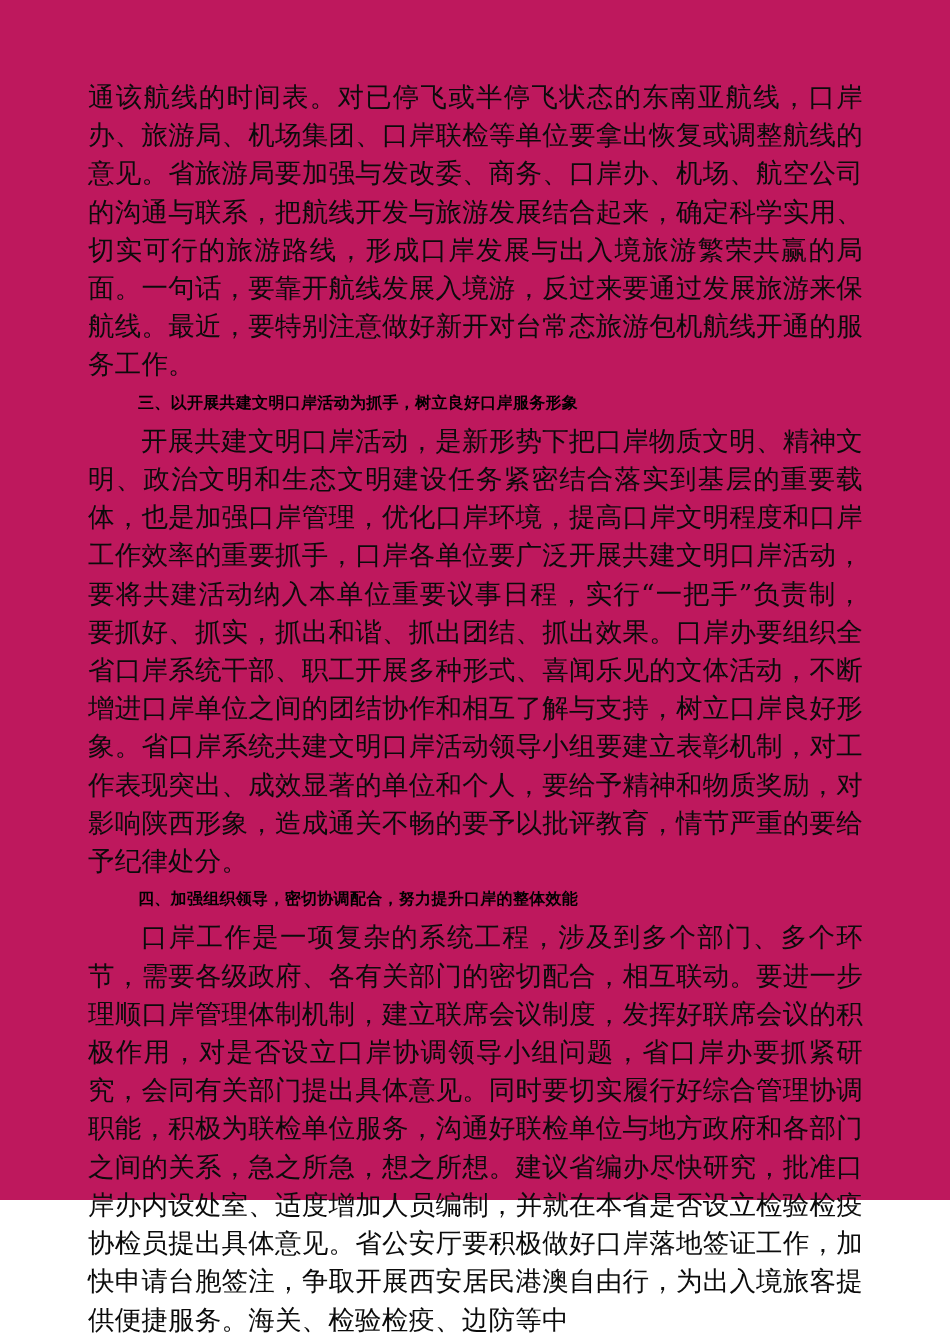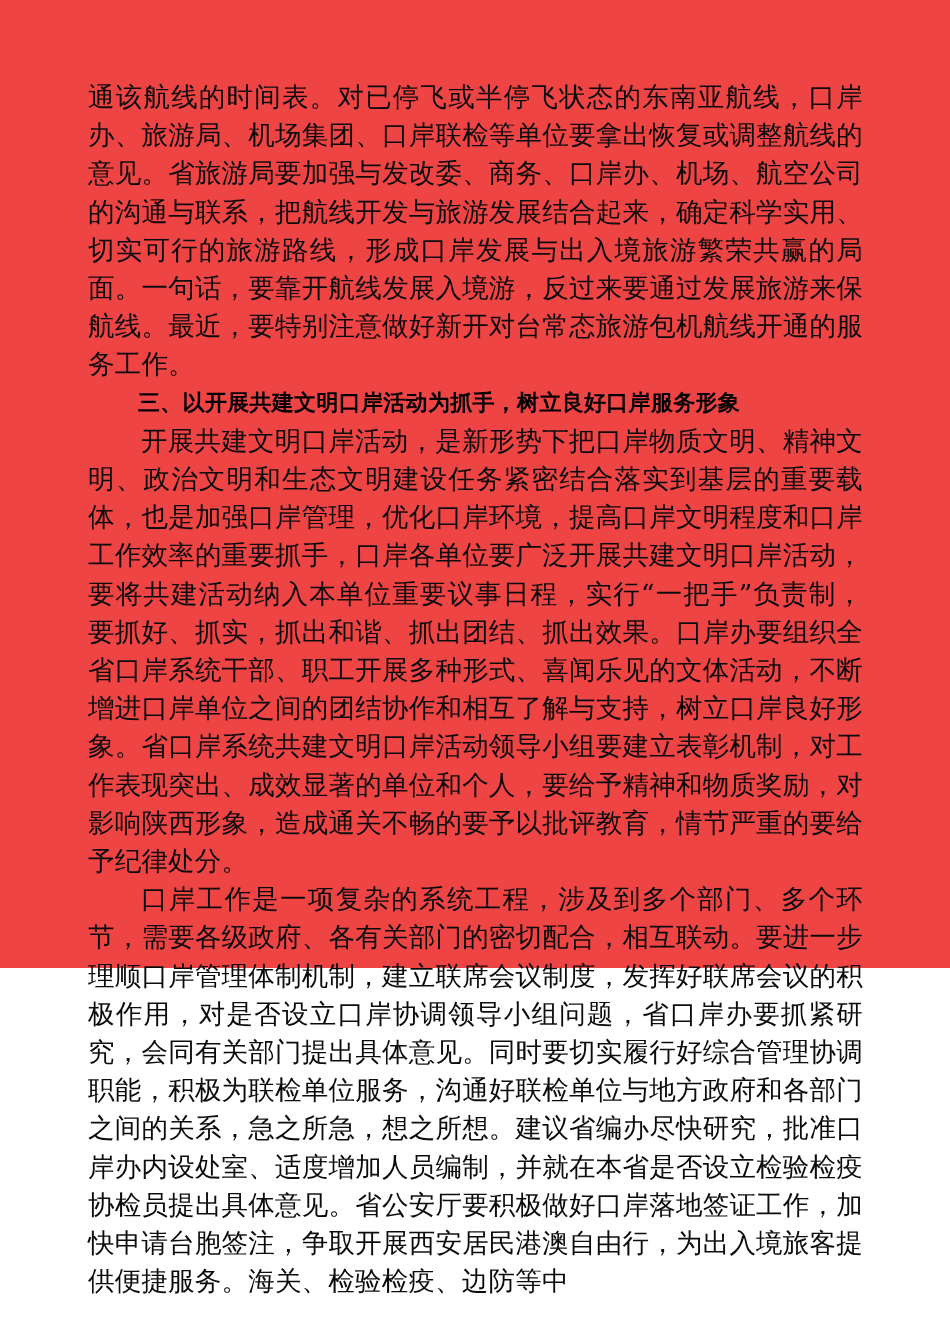--- a/index.html
+++ b/index.html
@@ -12,22 +12,22 @@
     height: 1344px;
     font-family: "DejaVu Serif", "Liberation Serif", serif;
     color: #000000;
     overflow: hidden;
   }
 
   
   #page {
     position: relative;
     width: 950px;
-    height: 968px;
-    background: #ef4444;
+    height: 1200px;
+    background: #be185d;
     box-sizing: border-box;
   }
 
   
   #content {
     position: absolute;
     left: 88px;
     top: 78px;
     width: 775px;
   }
@@ -58,21 +58,21 @@
 
   
   .lead {
     font-weight: bold;
     letter-spacing: 0.5px;
   }
 
   
   .heading {
     font-family: Liberation Sans, sans-serif;
-    font-size: 22px;
+    font-size: 16px;
     line-height: 38.2px;
     font-weight: bold;
     text-indent: 50px;
     margin: 0;
     letter-spacing: 0.3px;
     color: #000000;
     white-space: nowrap;
   }
 
   
@@ -86,17 +86,18 @@
 <div id="page">
   <div id="content">
 
     <p class="para cont">通该航线的时间表。对已停飞或半停飞状态的东南亚航线，口岸办、旅游局、机场集团、口岸联检等单位要拿出恢复或调整航线的意见。省旅游局要加强与发改委、商务、口岸办、机场、航空公司的沟通与联系，把航线开发与旅游发展结合起来，确定科学实用、切实可行的旅游路线，形成口岸发展与出入境旅游繁荣共赢的局面。一句话，要靠开航线发展入境游，反过来要通过发展旅游来保航线。最近，要特别注意做好新开对台常态旅游包机航线开通的服务工作。</p>
 
 
     <p class="heading">三、以开展共建文明口岸活动为抓手，树立良好口岸服务形象</p>
 
     <p class="para indent">开展共建文明口岸活动，是新形势下把口岸物质文明、精神文明、政治文明和生态文明建设任务紧密结合落实到基层的重要载体，也是加强口岸管理，优化口岸环境，提高口岸文明程度和口岸工作效率的重要抓手，口岸各单位要广泛开展共建文明口岸活动，要将共建活动纳入本单位重要议事日程，实行“一把手”负责制，要抓好、抓实，抓出和谐、抓出团结、抓出效果。口岸办要组织全省口岸系统干部、职工开展多种形式、喜闻乐见的文体活动，不断增进口岸单位之间的团结协作和相互了解与支持，树立口岸良好形象。省口岸系统共建文明口岸活动领导小组要建立表彰机制，对工作表现突出、成效显著的单位和个人，要给予精神和物质奖励，对影响陕西形象，造成通关不畅的要予以批评教育，情节严重的要给予纪律处分。</p>
 
+    <p class="heading">四、加强组织领导，密切协调配合，努力提升口岸的整体效能</p>
 
     <p class="para indent">口岸工作是一项复杂的系统工程，涉及到多个部门、多个环节，需要各级政府、各有关部门的密切配合，相互联动。要进一步理顺口岸管理体制机制，建立联席会议制度，发挥好联席会议的积极作用，对是否设立口岸协调领导小组问题，省口岸办要抓紧研究，会同有关部门提出具体意见。同时要切实履行好综合管理协调职能，积极为联检单位服务，沟通好联检单位与地方政府和各部门之间的关系，急之所急，想之所想。建议省编办尽快研究，批准口岸办内设处室、适度增加人员编制，并就在本省是否设立检验检疫协检员提出具体意见。省公安厅要积极做好口岸落地签证工作，加快申请台胞签注，争取开展西安居民港澳自由行，为出入境旅客提供便捷服务。海关、检验检疫、边防等中</p>
 
   </div>
 </div>
 
 </body></html>

